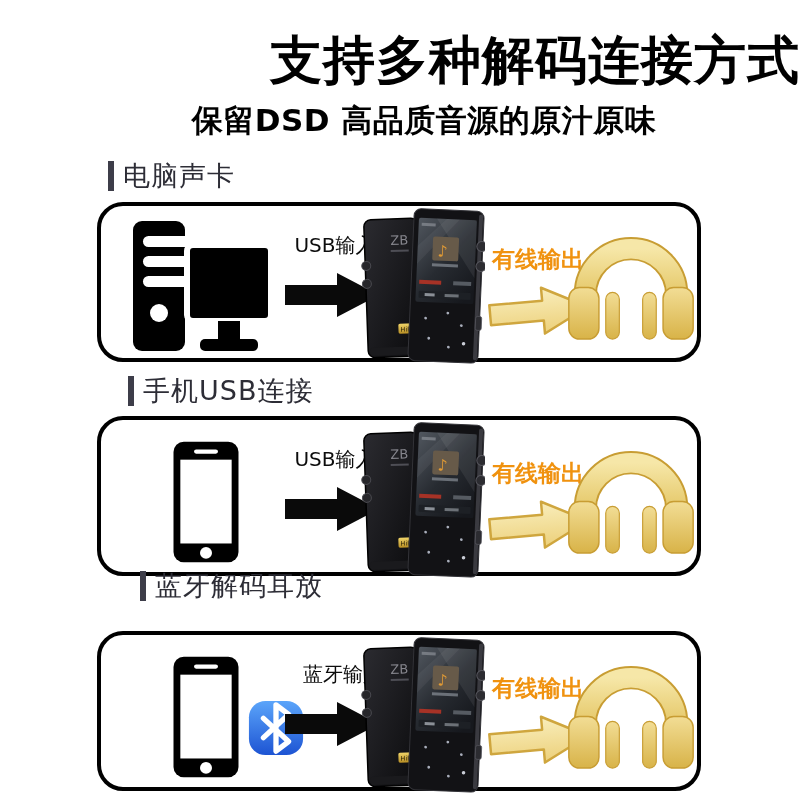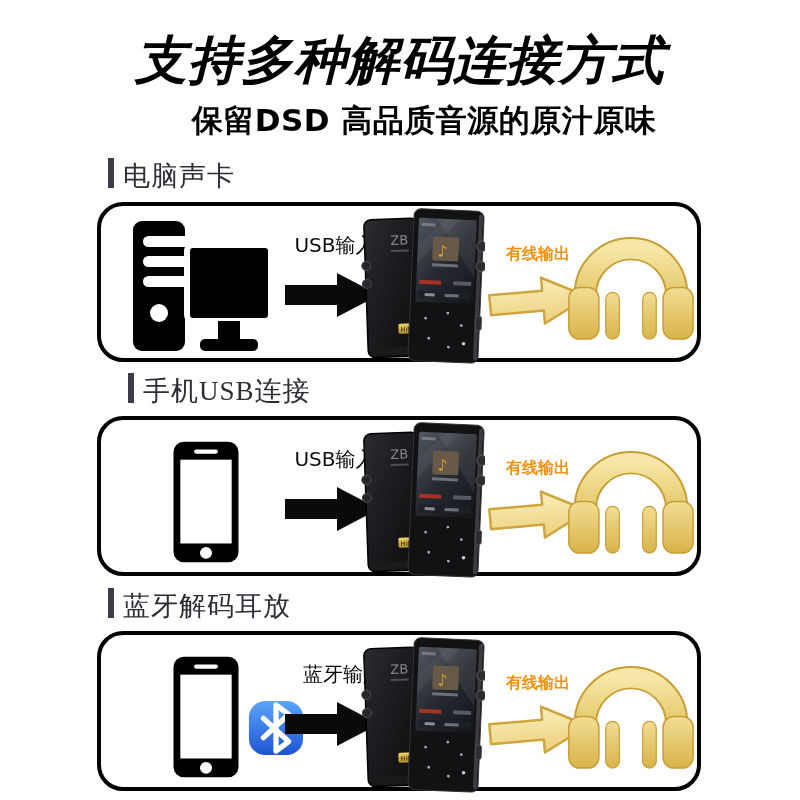--- a/index.html
+++ b/index.html
@@ -1,46 +1,46 @@
 <!DOCTYPE html>
 <html><head>
 <meta charset="utf-8">
 <style>
   * { margin:0; padding:0; box-sizing:border-box; }
   html,body { width:800px; height:800px; background:#fff; overflow:hidden;
               font-family:"DejaVu Sans","Liberation Sans",sans-serif; }
   .stage { position:relative; width:800px; height:800px; background:#fff; }
 
-  .title { position:absolute; top:26px; left:0; width:100%; text-align:center;
-           font-size:52px; font-weight:bold; color:#000; letter-spacing:1px;font-style:italic; }
+  .title { position:absolute; top:26px; left:0; width:100%; text-align:right;
+           font-size:52px; font-weight:bold; color:#000; letter-spacing:1px; }
   .subtitle { position:absolute; top:100px; left:0; width:100%; text-align:center;
               font-size:31px; font-weight:bold; color:#000; letter-spacing:0.5px;margin-left:24px; }
 
-  .section-header { position:absolute; left:108px; display:flex; align-items:flex-start;font-family:Liberation Serif, serif; }
+  .section-header { position:absolute; left:108px; display:flex; align-items:center; }
   .section-header .bar { width:6px; height:30px; background:#3d3d49; margin-right:9px; }
   .section-header .lbl { font-size:27px; color:#2d2d36; letter-spacing:1px; }
-  #hdr1 { top:158px; } #hdr2 { top:373px;padding-left:20px; } #hdr3 { top:588px; }
+  #hdr1 { top:158px; } #hdr2 { top:373px;padding-left:20px; } #hdr3 { top:568px;margin-left:32px; }
 
   .flow-box { position:absolute; left:97px; width:604px; height:160px;
               border:4px solid #000; border-radius:26px; background:#fff; }
   #box1 { top:202px; } #box2 { top:416px; } #box3 { top:631px; }
 
   .src-computer { position:absolute; left:20px; top:13px; width:152px; height:134px; }
   .src-phone    { position:absolute; left:68px; top:20px; width:74px; height:124px; }
 
   .input-group { position:absolute; left:184px; top:26px; width:100px; text-align:center; }
   .input-label { font-size:20px; color:#0d0d0d; white-space:nowrap; }
   .input-group .arrow { margin-top:11px; }
   .bt-icon { position:absolute; left:146px; top:64px; width:58px; height:58px; }
   .with-bt .input-label { padding-left:16px; }
 
   .device { position:absolute; left:258px; top:1px; width:126px; height:158px; }
 
   .output-group { position:absolute; left:386px; top:38px; width:102px; text-align:center; }
-  .output-label { font-size:16px; font-weight:bold; color:#f0920f; white-space:nowrap; }
+  .output-label { font-size:23px; font-weight:bold; color:#f0920f; white-space:nowrap; }
   .output-group .goldarrow { margin-top:7px; transform:rotate(-5deg); }
 
   .headphones { position:absolute; left:462px; top:26px; width:136px; height:116px; }
 
   svg { display:block; }
   .defs-holder { position:absolute; width:0; height:0; }
 </style>
 </head>
 <body>
 

